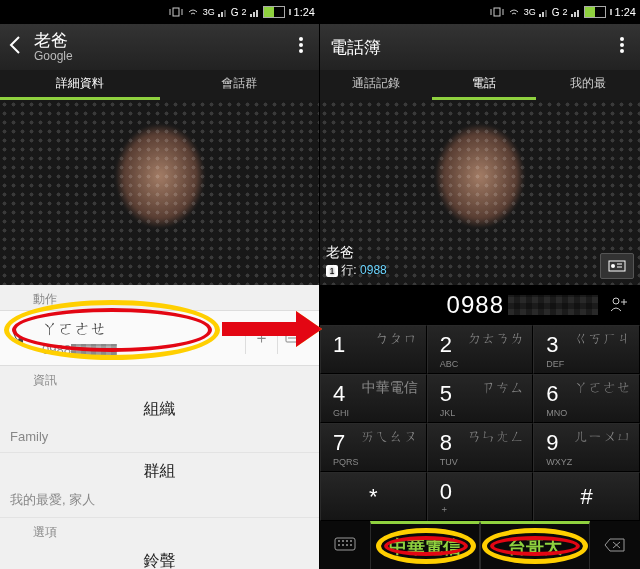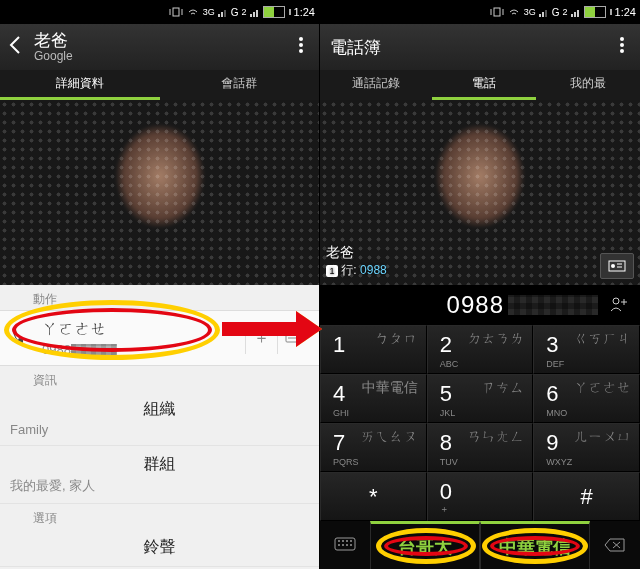--- a/index.html
+++ b/index.html
@@ -47,21 +47,21 @@
   .row-item .t1{font-size:16px; color:#222;}
   .row-item .t2{font-size:13px; color:#888; margin-top:2px; display:flex; align-items:center;}
   .pixelated{display:inline-block;width:46px;height:12px;background:
     repeating-linear-gradient(90deg,#bbb 0 5px,#d5d5d5 5px 10px),
     repeating-linear-gradient(0deg,#bbb 0 5px,#d5d5d5 5px 10px);
     background-blend-mode:multiply;}
   .row-item .actions{display:flex; gap:0;}
   .row-item .act{width:32px;height:32px;border-left:1px solid #ddd;display:flex;align-items:center;justify-content:center;color:#888;}
   .plain-row{padding:8px 10px;border-bottom:1px solid #e3e3e3;}
   .plain-row .t1{font-size:16px;color:#222;text-align:center;}
-  .plain-row .t2{font-size:13px;color:#888;margin-top:2px;}
+  .plain-row .t2{font-size:13px;color:#888;margin-top:9px;}
 
   .readout{height:40px;background:#000;color:#fff;display:flex;align-items:center;padding:0 6px;}
   .readout .num{flex:1;text-align:right;font-size:24px;letter-spacing:1px;padding-right:6px;display:flex;align-items:center;justify-content:flex-end;}
   .readout .pixelated{width:90px;height:20px;background:
     repeating-linear-gradient(90deg,#666 0 6px,#444 6px 12px),
     repeating-linear-gradient(0deg,#666 0 6px,#444 6px 12px);
     background-blend-mode:multiply;margin-left:4px;}
   .readout .addc{width:30px;color:#ccc;font-size:20px;text-align:center;}
 
   .keypad{height:196px;background:#121212;display:grid;grid-template-columns:1fr 1fr 1fr;grid-template-rows:repeat(4,1fr);}
@@ -340,22 +340,22 @@
           <circle cx="5" cy="4" r="1" fill="#999"></circle>
           <circle cx="9" cy="4" r="1" fill="#999"></circle>
           <circle cx="13" cy="4" r="1" fill="#999"></circle>
           <circle cx="17" cy="4" r="1" fill="#999"></circle>
           <circle cx="5" cy="8" r="1" fill="#999"></circle>
           <circle cx="9" cy="8" r="1" fill="#999"></circle>
           <circle cx="13" cy="8" r="1" fill="#999"></circle>
           <circle cx="17" cy="8" r="1" fill="#999"></circle>
         </svg>
       </div>
+    <div class="call">中華電信</div>
     <div class="call">台哥大</div>
-    <div class="call">中華電信</div>
     <div class="side">
         <svg width="22" height="16">
           <path d="M6 2 L20 2 L20 14 L6 14 L1 8 Z" fill="none" stroke="#999"></path>
           <line x1="9" y1="5" x2="16" y2="11" stroke="#999"></line>
           <line x1="16" y1="5" x2="9" y2="11" stroke="#999"></line>
         </svg>
       </div>
   </div>
 </div>
 

